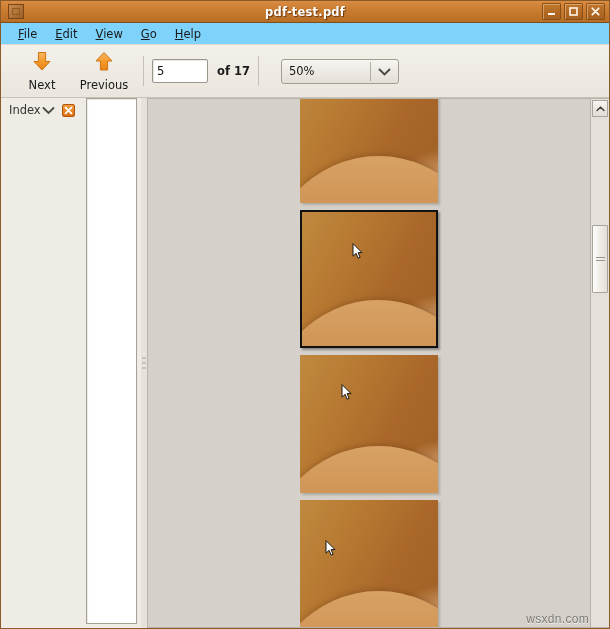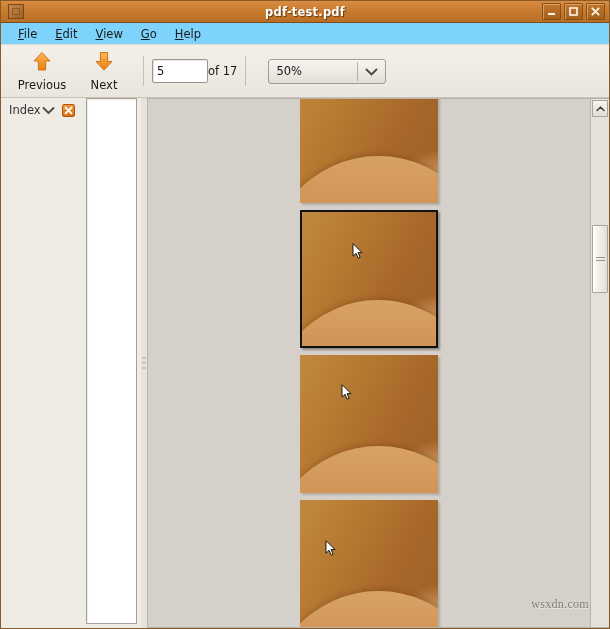--- a/index.html
+++ b/index.html
@@ -104,21 +104,21 @@
     background: #ffffff;
     border: 1px solid #9b958a;
     border-radius: 2px;
     font-size: 11.5px; color: #111;
     padding: 2px 4px;
     font-family: "DejaVu Sans", sans-serif;
     box-shadow: inset 1px 1px 1px rgba(0,0,0,0.10);
   }
   #oflabel {
     font-size: 11.5px; color: #191919;
-    white-space: nowrap;
+    margin-left: 9px; white-space: nowrap; font-weight: bold;
   }
   #zoom-combo {
     width: 118px; height: 25px;
     margin-left: 14px;
     background: linear-gradient(to bottom, #f7f5f1 0%, #e3dfd7 100%);
     border: 1px solid #a29c91;
     border-radius: 3px;
     display: flex; align-items: center;
     position: relative;
   }
@@ -248,25 +248,25 @@
     border: 1px solid #a9a39a;
     border-radius: 1px;
     display: flex; align-items: center; justify-content: center;
   }
   #sb-thumb .grip { width: 9px; display:flex; flex-direction:column; gap:2px; }
   #sb-thumb .grip i { display:block; height:1px; background:#9b958c; }
 
   
   #watermark {
     position: absolute;
-    right: 20px; bottom: 16px;
+    right: 20px; bottom: 2px;
     font-size: 12px;
     color: #7d7a74;
     letter-spacing: 0.3px;
-    font-family: Liberation Serif, serif;
+    font-family: Liberation Sans, sans-serif;
     text-shadow: 0 1px 0 rgba(255,255,255,0.7);
     pointer-events: none;
   }
 </style>
 </head>
 <body>
 
 <div id="window">
 
   <div id="titlebar">
@@ -293,53 +293,53 @@
 
   <div id="menubar">
     <div class="menu-item"><span class="mn">F</span><span>ile</span></div>
     <div class="menu-item"><span class="mn">E</span><span>dit</span></div>
     <div class="menu-item"><span class="mn">V</span><span>iew</span></div>
     <div class="menu-item"><span class="mn">G</span><span>o</span></div>
     <div class="menu-item"><span class="mn">H</span><span>elp</span></div>
   </div>
 
   <div id="toolbar">
+
+    <div class="tb-btn">
+      <span>
+        <svg width="20" height="21" viewBox="0 0 20 21">
+          <defs>
+              <linearGradient id="gdn" x1="0" y1="0" x2="0" y2="1">
+            <stop offset="0" stop-color="#fbb863"></stop>
+                <stop offset="0.5" stop-color="#f49a2c"></stop>
+                <stop offset="1" stop-color="#e7821a"></stop>
+          </linearGradient>
+            </defs>
+          <path d="M10 19 L2 10.5 L6.4 10.5 L6.4 1.5 L13.6 1.5 L13.6 10.5 L18 10.5 Z" fill="url(#gdn)" stroke="#cf7414" stroke-width="1"></path>
+        </svg>
+      </span>
+      <span class="lbl">Next</span>
+    </div>
 
     <div class="tb-btn">
       <span>
         <svg width="20" height="21" viewBox="0 0 20 21">
           <defs>
               <linearGradient id="gup" x1="0" y1="0" x2="0" y2="1">
             <stop offset="0" stop-color="#fbb863"></stop>
                 <stop offset="0.5" stop-color="#f49a2c"></stop>
                 <stop offset="1" stop-color="#e7821a"></stop>
           </linearGradient>
             </defs>
           <path d="M10 1.5 L18 10 L13.6 10 L13.6 19 L6.4 19 L6.4 10 L2 10 Z" fill="url(#gup)" stroke="#cf7414" stroke-width="1"></path>
         </svg>
       </span>
       <span class="lbl">Previous</span>
     </div>
 
-    <div class="tb-btn">
-      <span>
-        <svg width="20" height="21" viewBox="0 0 20 21">
-          <defs>
-              <linearGradient id="gdn" x1="0" y1="0" x2="0" y2="1">
-            <stop offset="0" stop-color="#fbb863"></stop>
-                <stop offset="0.5" stop-color="#f49a2c"></stop>
-                <stop offset="1" stop-color="#e7821a"></stop>
-          </linearGradient>
-            </defs>
-          <path d="M10 19 L2 10.5 L6.4 10.5 L6.4 1.5 L13.6 1.5 L13.6 10.5 L18 10.5 Z" fill="url(#gdn)" stroke="#cf7414" stroke-width="1"></path>
-        </svg>
-      </span>
-      <span class="lbl">Next</span>
-    </div>
-
     <div class="tb-sep"></div>
 
     <input id="pagebox" type="text" value="5" style="">
     <span id="oflabel">of 17</span>
 
     <div class="tb-sep"></div>
 
     <div id="zoom-combo">
       <span class="zv">50%</span>
       <span class="divider"></span>

